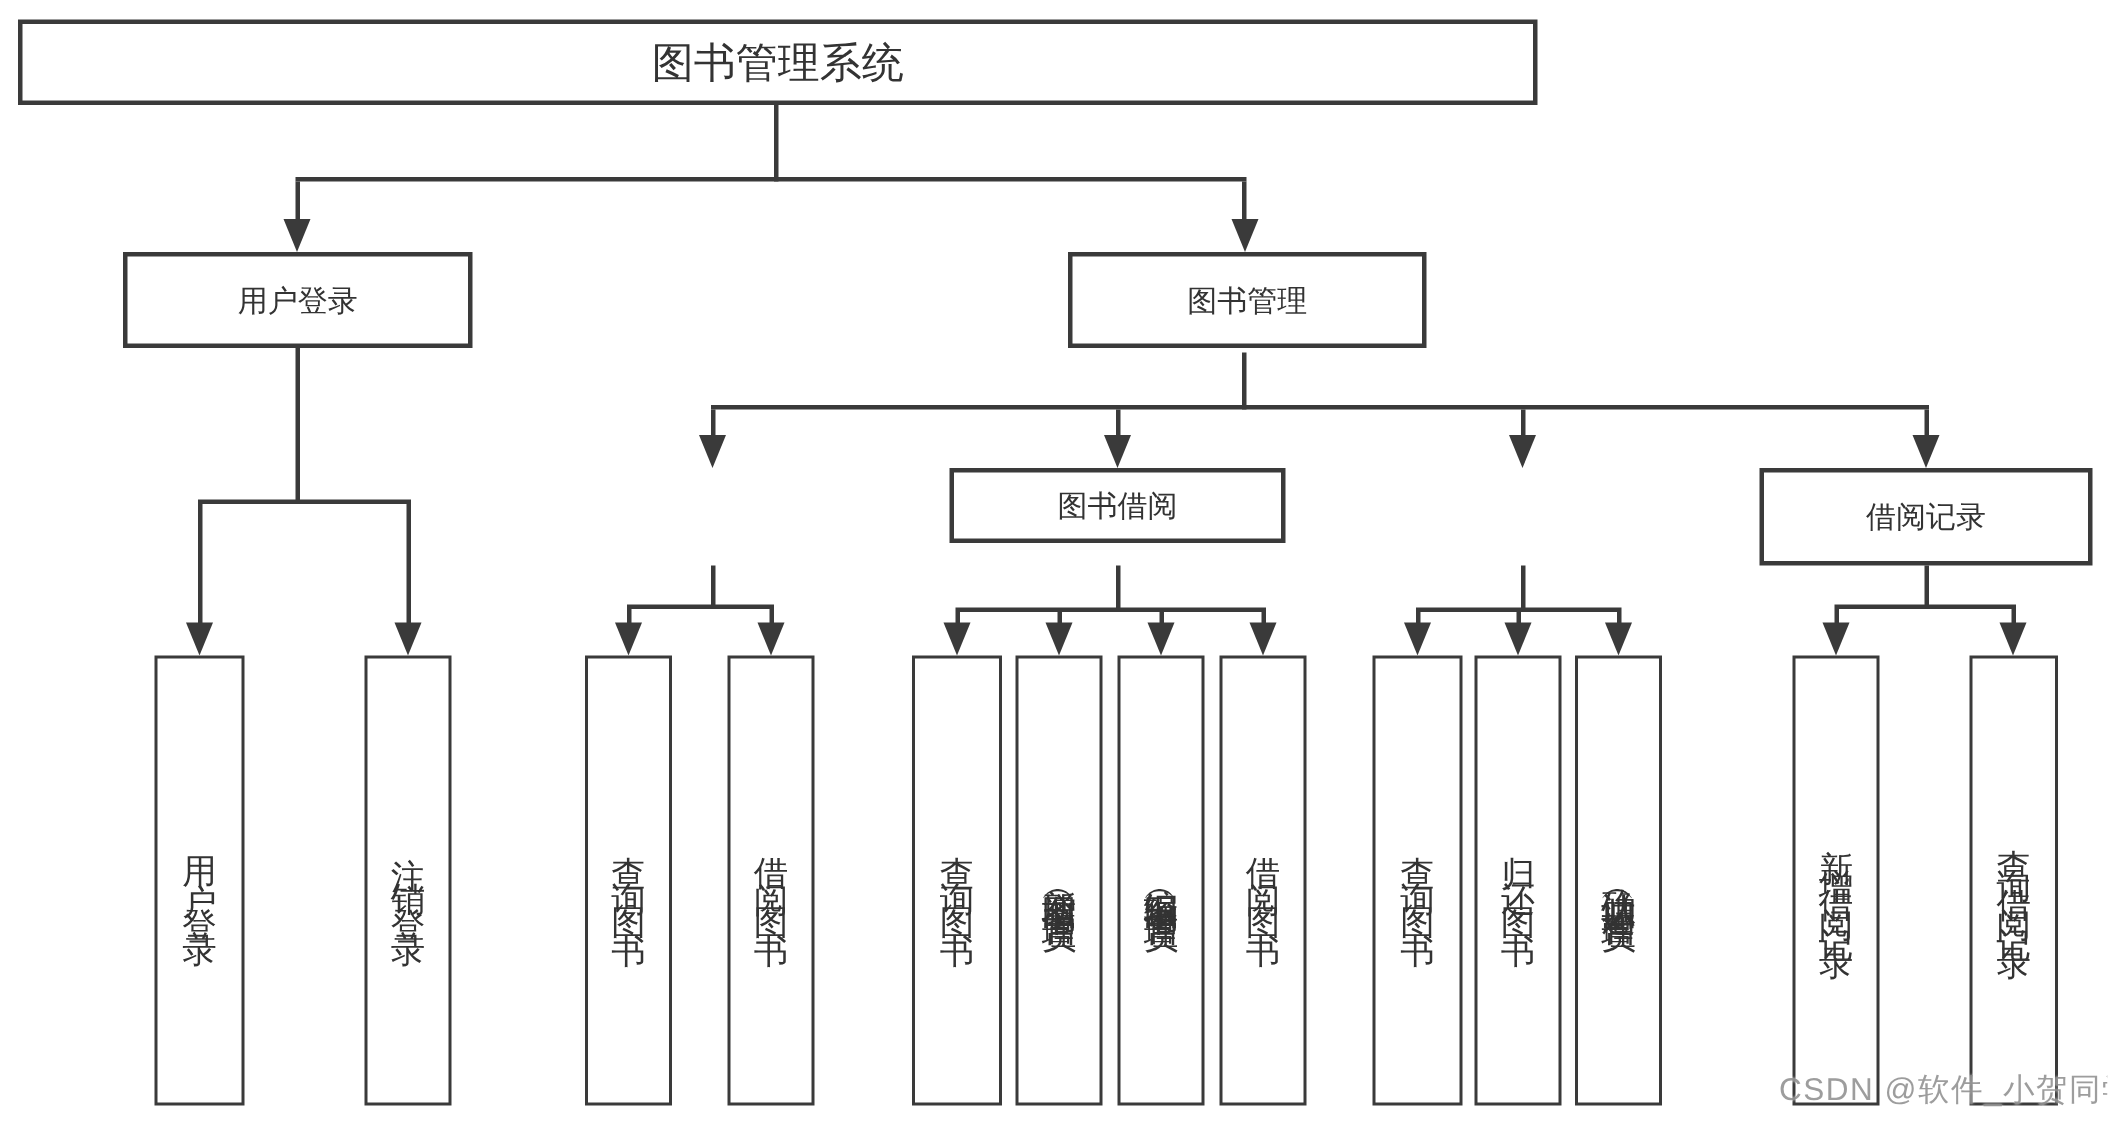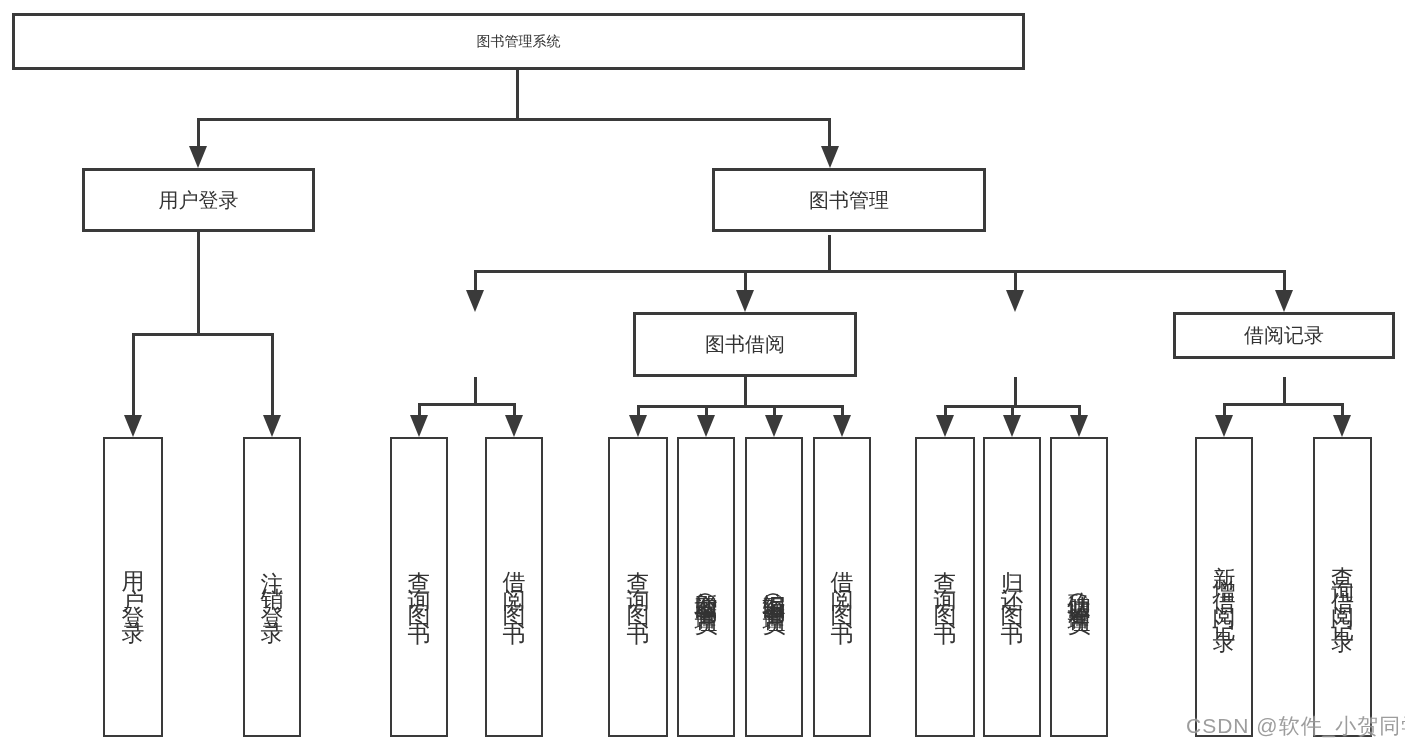--- a/index.html
+++ b/index.html
@@ -18,21 +18,21 @@
     position: absolute;
     box-sizing: border-box;
     border: 3px solid #3a3a3a;
     background: #ffffff;
     color: #333333;
     display: flex;
     align-items: center;
     justify-content: center;
     text-align: center;
   }
-  .root  { font-size: 14px; }
+  .root  { font-size: 28px; }
   .lvl   { font-size: 20px; }
   .leaf  {
     border-width: 2.5px;
     font-size: 23px;
     writing-mode: vertical-rl;
     line-height: 1;
   }
   .cline {
     position: absolute;
     background: #3a3a3a;
@@ -56,24 +56,24 @@
   }
 </style>
 </head>
 <body>
 
 <div class="stage">
 
   <div class="box root" style="left:12px; top:13px; width:1013px; height:57px;">图书管理系统</div>
 
   <div class="box lvl" style="left:82px; top:168px; width:233px; height:64px;">用户登录</div>
-  <div class="box lvl" style="left:712px; top:168px; width:274px; height:64px;">图书管理</div>
+  <div class="box lvl" style="left:712px; top:168px; width:239px; height:64px;">图书管理</div>
 
-  <div class="box lvl" style="left:633px; top:312px; width:224px; height:65px;">图书借阅</div>
-  <div class="box lvl" style="left:1173px; top:312px; width:222px; height:47px;">借阅记录</div>
+  <div class="box lvl" style="left:633px; top:312px; width:224px; height:50px;">图书借阅</div>
+  <div class="box lvl" style="left:1173px; top:312px; width:222px; height:65px;">借阅记录</div>
 
   <div class="box leaf" style="left: 103px; top: 437px; width: 60px; height: 300px; letter-spacing: 17px;">用户登录</div>
   <div class="box leaf" style="left: 243px; top: 437px; width: 58px; height: 300px; letter-spacing: 17px;">注销登录</div>
 
   <div class="box leaf" style="left: 390px; top: 437px; width: 58px; height: 300px; letter-spacing: 17px;">查询图书</div>
   <div class="box leaf" style="left: 485px; top: 437px; width: 58px; height: 300px; letter-spacing: 17px;">借阅图书</div>
 
   <div class="box leaf" style="left: 608px; top: 437px; width: 60px; height: 300px; letter-spacing: 17px;">查询图书</div>
   <div class="box leaf" style="left: 677px; top: 437px; width: 58px; height: 300px; letter-spacing: 3px;">新增图书（管理员）</div>
   <div class="box leaf" style="left: 745px; top: 437px; width: 58px; height: 300px; letter-spacing: 3px;">编辑图书（管理员）</div>

